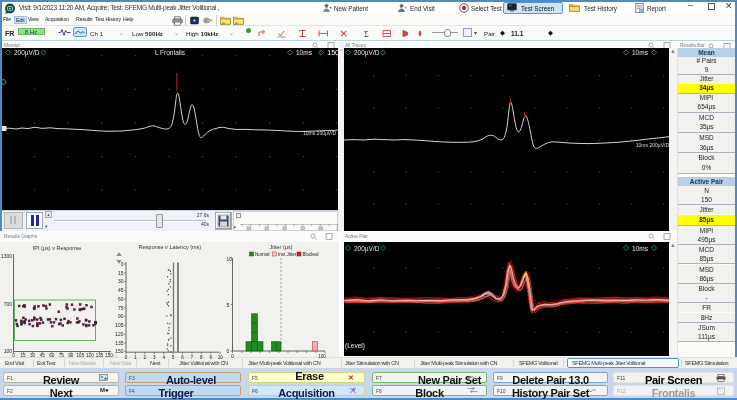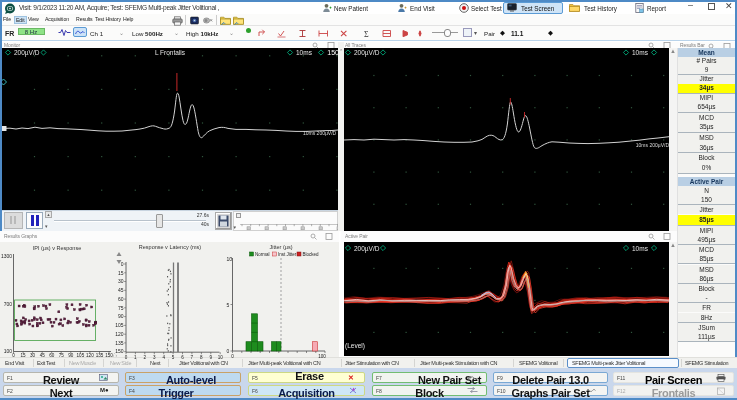--- a/index.html
+++ b/index.html
@@ -753,21 +753,21 @@
     <div class="flbl" style="left:376px;top:387.5px;color:#444;">F8</div>
     <div class="fmain" style="left:372px;top:387.0px;width:115px;color:#111;">Block</div>
     <svg class="abs" style="left:467px;top:387px" width="11" height="6" viewBox="0 0 11 6">
       <path d="M0.5 1.5 h7 m-2 -1.5 l2 1.5 l-2 1.5 M10.5 4.5 h-7 m2 -1.5 l-2 1.5 l2 1.5" stroke="#889" stroke-width="0.8" fill="none"></path>
     </svg>
     <div class="fbox" style="left:493px;top:371.5px;width:115px;height:11px;background:#f4f4f2;border:1px solid #7aa8d4;"></div>
     <div class="flbl" style="left:497px;top:374.5px;color:#444;">F9</div>
     <div class="fmain" style="left:493px;top:374.0px;width:115px;color:#111;">Delete Pair 13.0</div>
     <div class="fbox" style="left:493px;top:384.5px;width:115px;height:11px;background:#f4f4f2;border:1px solid #7aa8d4;"></div>
     <div class="flbl" style="left:497px;top:387.5px;color:#444;">F10</div>
-    <div class="fmain" style="left:493px;top:387.0px;width:115px;color:#111;">Graphs Pair Set</div>
+    <div class="fmain" style="left:493px;top:387.0px;width:115px;color:#111;">History Pair Set</div>
     <svg class="abs" style="left:586px;top:388px" width="12" height="5" viewBox="0 0 12 5">
       <path d="M0.5 2.5 q1.5 -2.5 3 0 q1.5 2.5 3 0 q1.5 -2.5 3 0" stroke="#888" stroke-width="0.9" fill="none"></path>
     </svg>
     <div class="fbox" style="left:613px;top:371.5px;width:121px;height:11px;background:#f2f2f0;border:1px solid #e4e4e0;"></div>
     <div class="flbl" style="left:617px;top:374.5px;color:#444;">F11</div>
     <div class="fmain" style="left:613px;top:374.0px;width:121px;color:#000;"><b>Pair Screen</b></div>
     <svg class="abs" style="left:716px;top:373.5px" width="10" height="8" viewBox="0 0 10 8">
       <rect x="2" y="0.5" width="6" height="2" fill="#eee" stroke="#444" stroke-width="0.6"></rect>
       <rect x="0.5" y="2.5" width="9" height="3.2" rx="0.8" fill="#555"></rect>
       <rect x="2" y="5" width="6" height="2.5" fill="#f8f8f8" stroke="#444" stroke-width="0.6"></rect>

